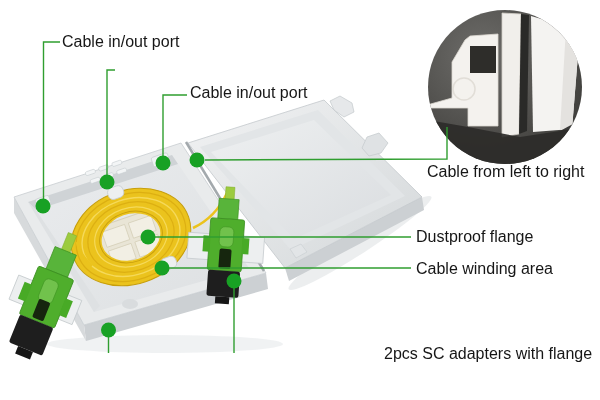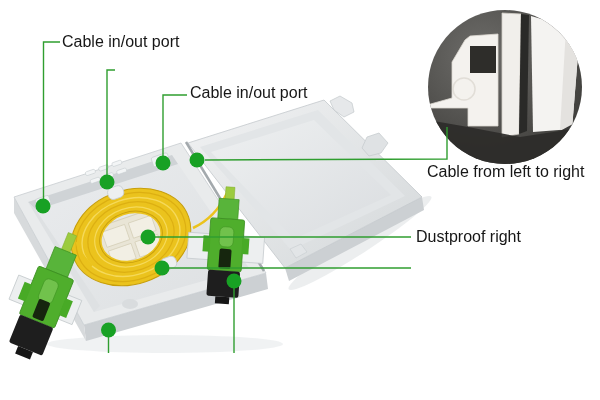--- a/index.html
+++ b/index.html
@@ -166,14 +166,16 @@
     <circle cx="148" cy="237" r="7.5"></circle>
     <circle cx="162" cy="268" r="7.5"></circle>
     <circle cx="234" cy="281" r="7.5"></circle>
     <circle cx="108.5" cy="330" r="7.5"></circle>
   </g>
 </svg>
 
   <div class="callout-label" style="left:62px;top:33px">Cable in/out port</div>
   <div class="callout-label" style="left:190px;top:84px">Cable in/out port</div>
   <div class="callout-label" style="left:427px;top:163px">Cable from left to right</div>
-  <div class="callout-label" style="left:416px;top:228px">Dustproof right</div>
+  <div class="callout-label" style="left:416px;top:228px">Dustproof flange</div>
+  <div class="callout-label" style="left:416px;top:260px">Cable winding area</div>
+  <div class="callout-label" style="left:384px;top:345px">2pcs SC adapters with flange</div>
 </div>
 
 </body></html>

